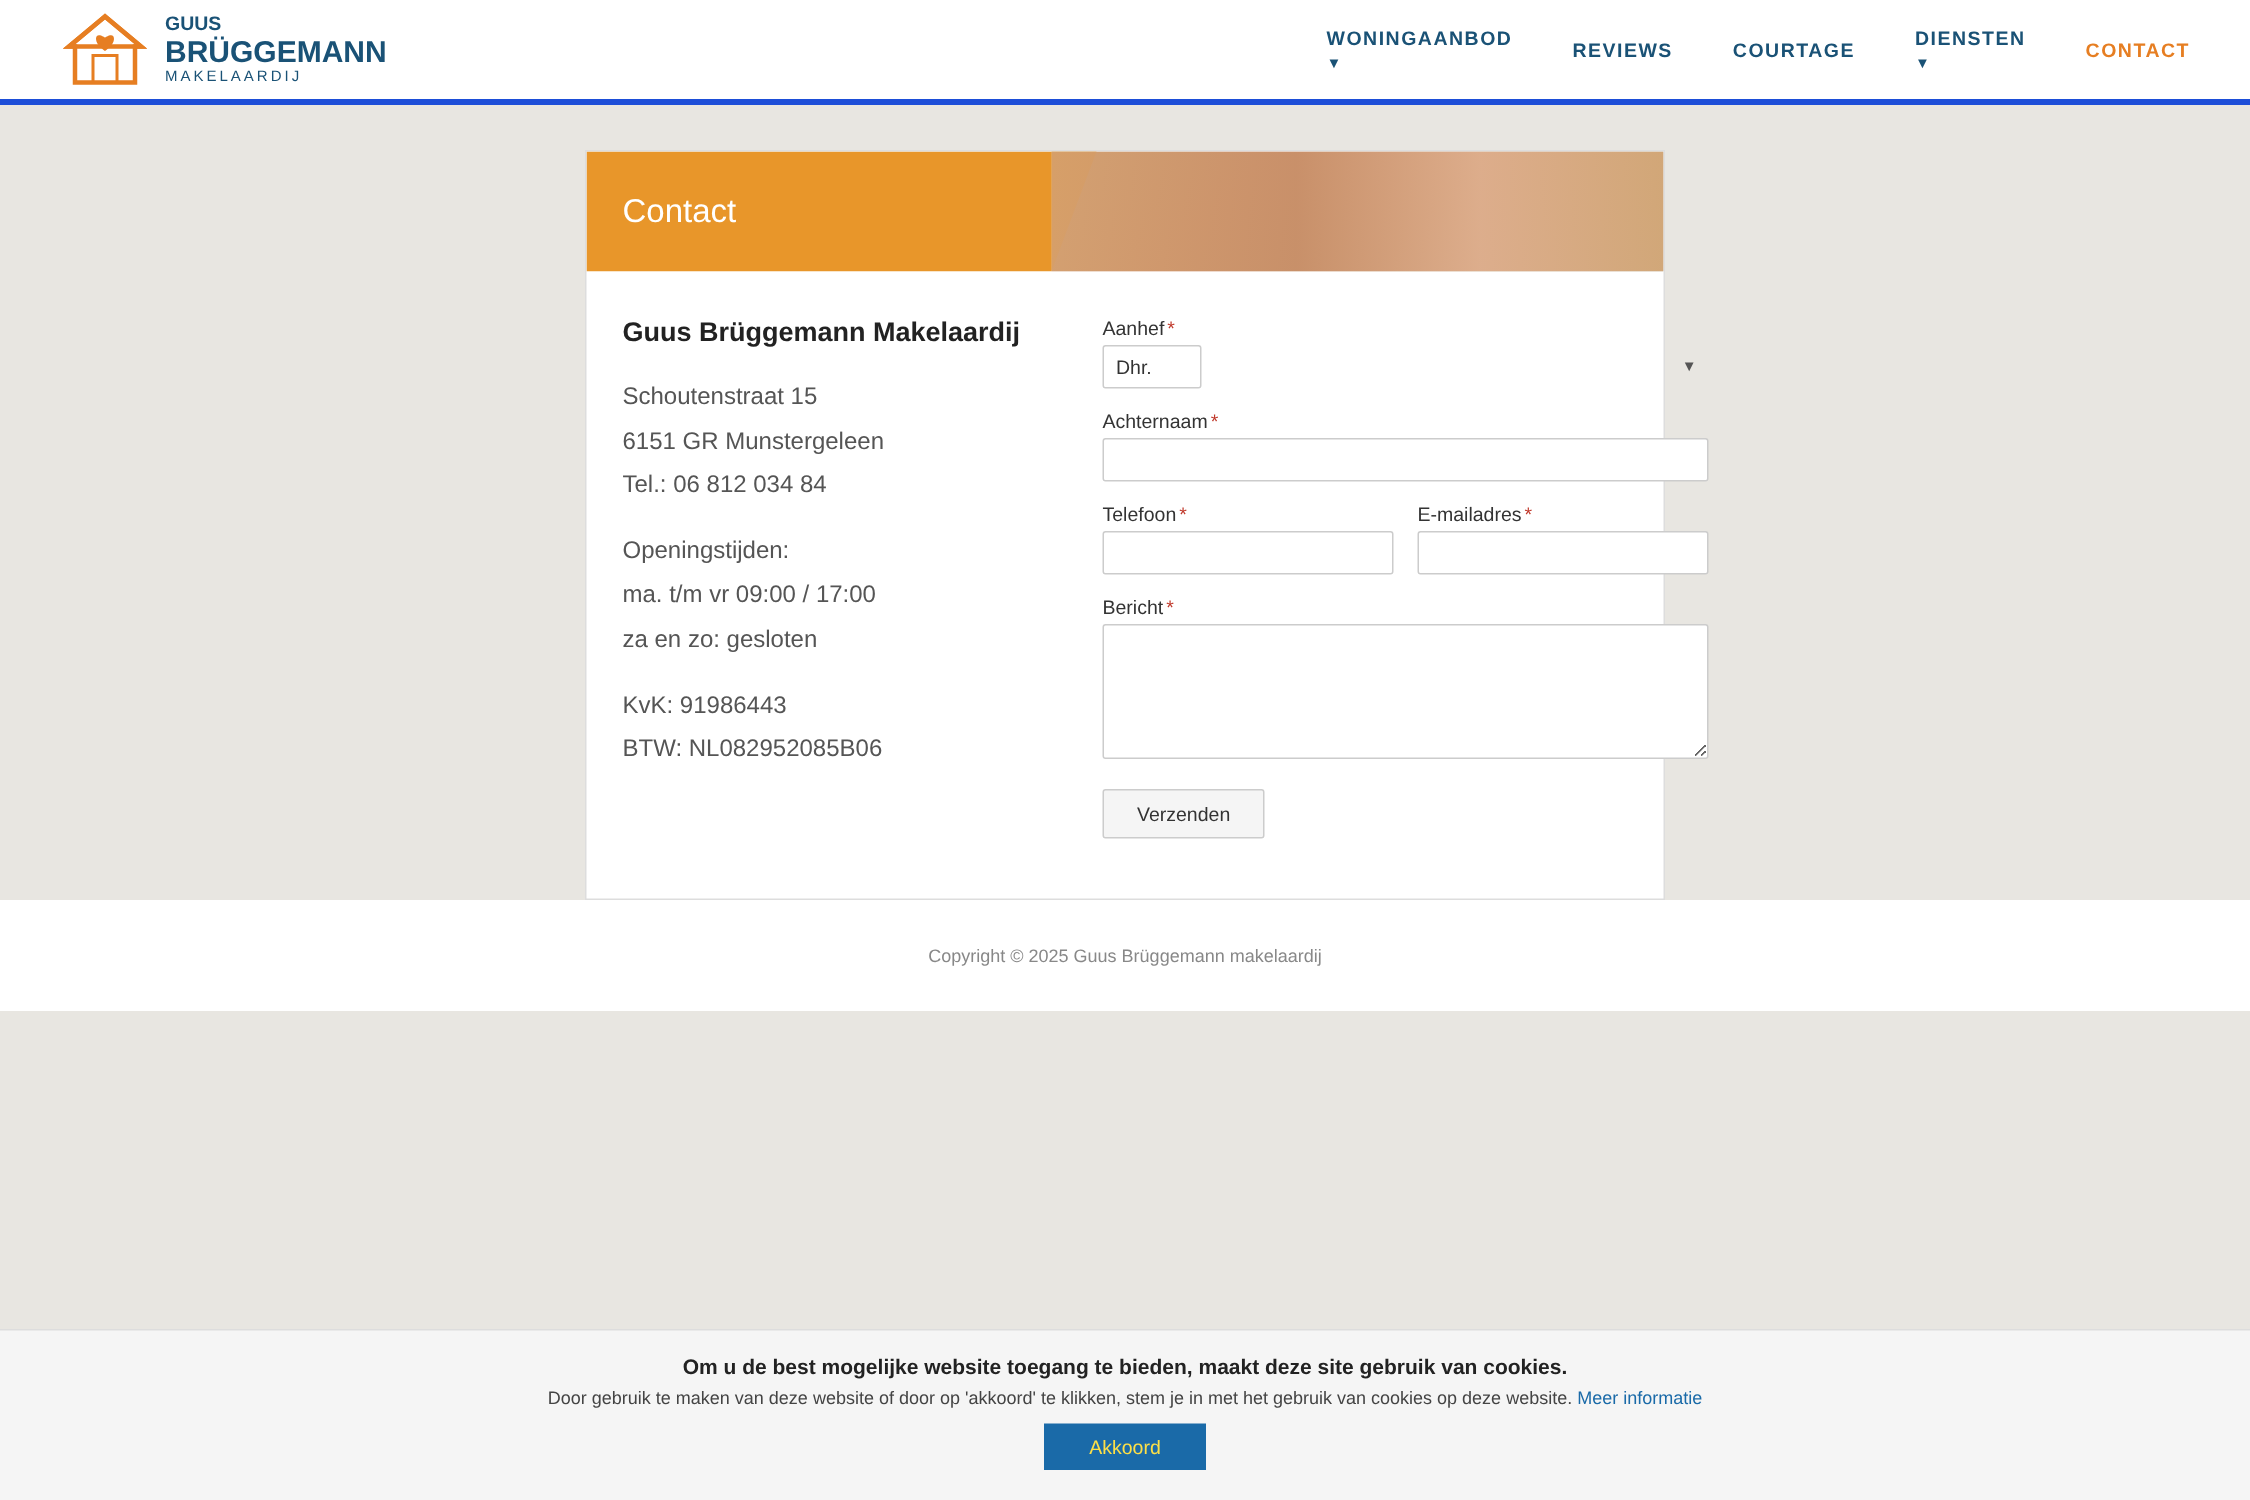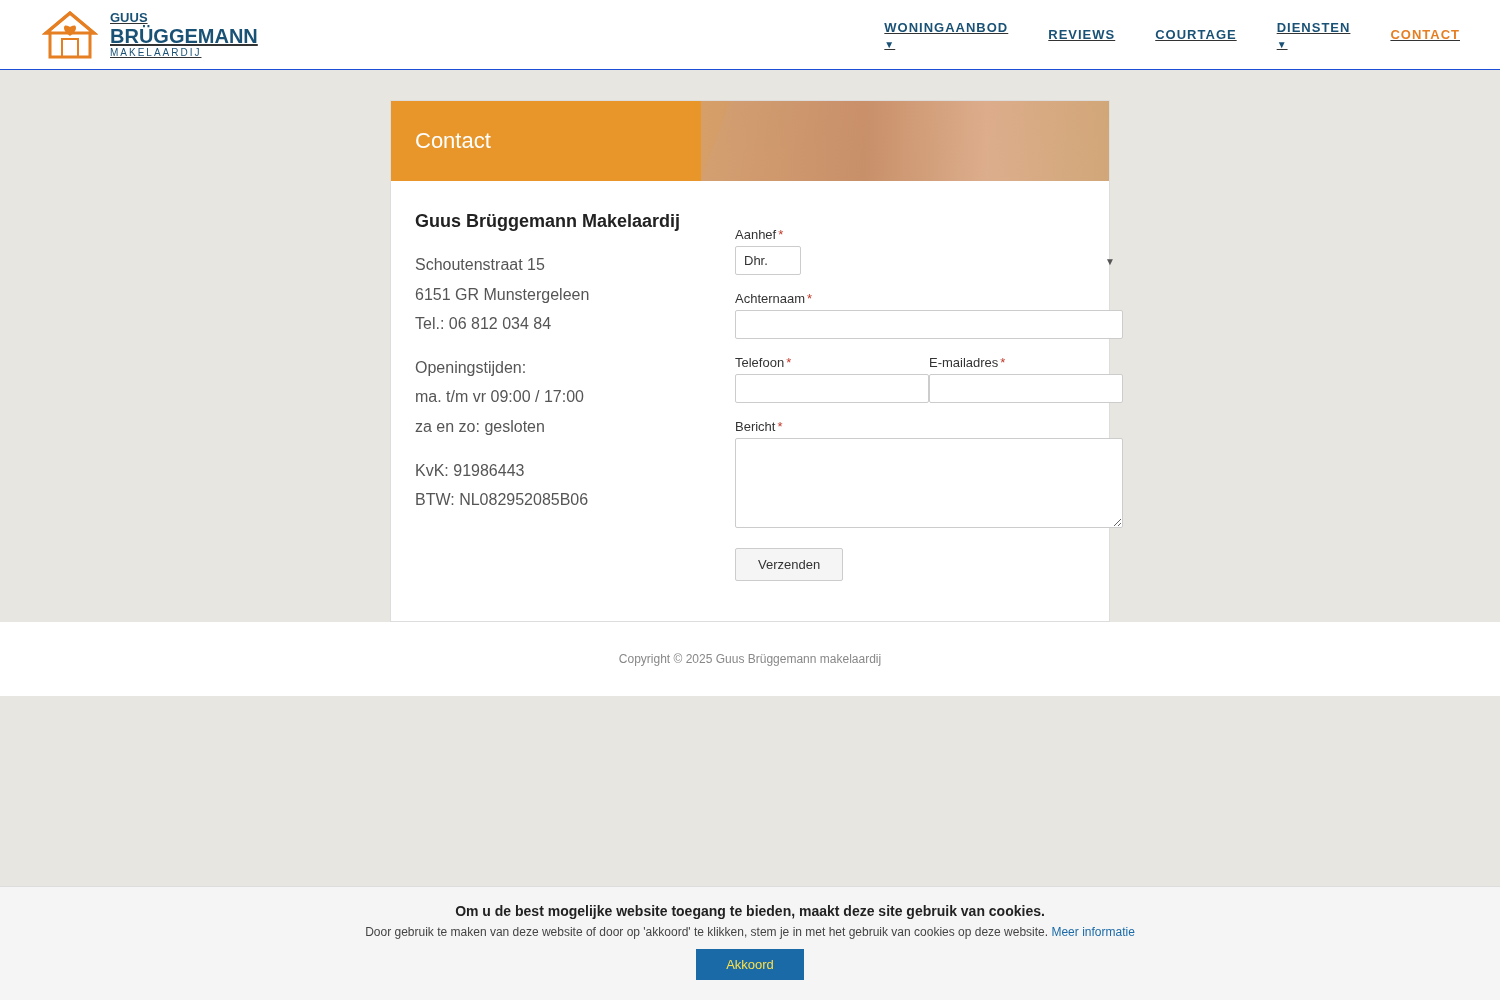--- a/index.html
+++ b/index.html
@@ -5,22 +5,21 @@
     * { box-sizing: border-box; margin: 0; padding: 0; }
     body { font-family: Arial, sans-serif; background: #e8e6e1; color: #333; font-size: 14px; }
 
     
     .navbar {
       background: #fff;
       display: flex;
       align-items: center;
       padding: 16px 40px;
       height: 70px;
-      border-bottom: 1px solid #1d4ed8;
-      text-decoration: underline;
+      border-bottom: 4px solid #1d4ed8;
     }
     .logo-area {
       display: flex;
       align-items: center;
       gap: 10px;
       text-decoration: none;
     }
     .logo-icon {
       width: 60px;
       height: 60px;
@@ -168,22 +167,22 @@
       font-size: 13px;
       margin-bottom: 2px;
     }
 
     
     .contact-form {
       flex: 1;
     }
     .form-row {
       display: flex;
+      gap: 16px;
       margin-bottom: 14px;
-      margin-top: 16px;
     }
     .form-group {
       display: flex;
       flex-direction: column;
       flex: 1;
     }
     .form-group.full {
       flex: 1 1 100%;
     }
     .form-label {

